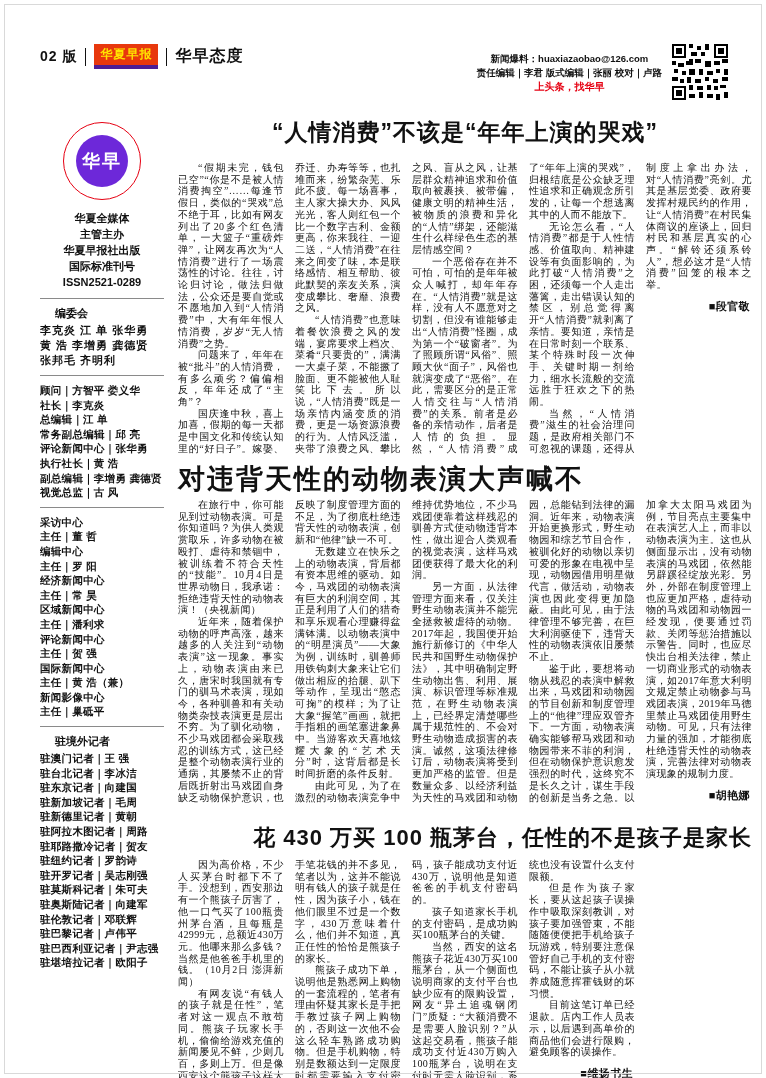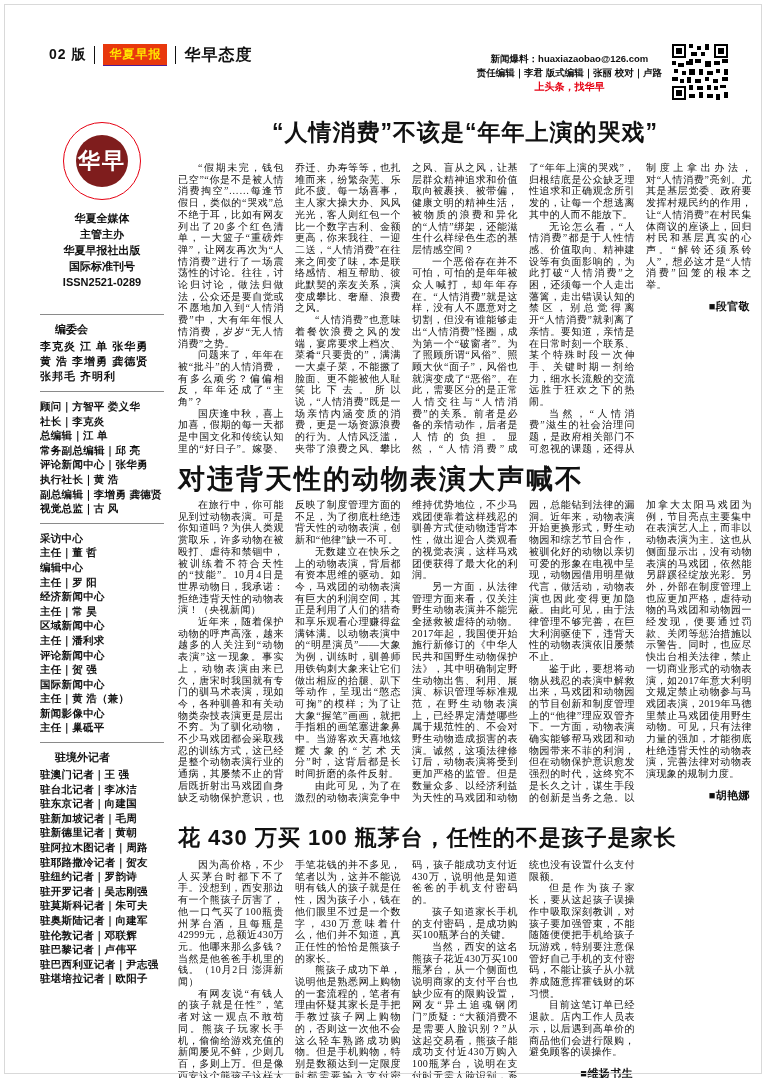--- a/index.html
+++ b/index.html
@@ -2,54 +2,54 @@
 <html><head>
 <meta charset="utf-8">
 <style>
   html,body{margin:0;padding:0;background:#fff;}
   .page{position:relative;width:766px;height:1078px;background:#fff;overflow:hidden;
         font-family:"Liberation Sans",sans-serif;color:#111;box-sizing:border-box;}
   .edge{position:absolute;inset:4px;border:1px solid #d9d9d9;pointer-events:none;}
 
   
   .topbar{display:flex;align-items:flex-start;padding:44px 38px 0 40px;height:52px;box-sizing:content-box;}
-  .topbar-left{display:flex;align-items:center;gap:8px;margin-left:9px;}
+  .topbar-left{display:flex;align-items:center;gap:8px;}
   .page-label{font-size:14px;font-weight:bold;letter-spacing:1px;}
   .vbar{width:1px;height:18px;background:#111;display:inline-block;}
   .paper-logo{background:#e8380d;color:#ffe600;font-weight:900;font-size:12px;
-              padding:4px 6px 5px;letter-spacing:1px;line-height:1;border-bottom:1px solid #4c1d95;}
+              padding:4px 6px 5px;letter-spacing:1px;line-height:1;border-bottom:4px solid #4c1d95;}
   .section-name{font-size:16px;font-weight:900;letter-spacing:1px;}
   .topbar-right{margin-left:auto;text-align:center;padding-top:8px;line-height:14px;}
   .tipline{font-size:9.5px;font-weight:bold;}
   .editors-line{font-size:9.5px;font-weight:bold;}
   .slogan{font-size:10px;font-weight:bold;color:#e60012;}
   .qr{margin-left:10px;width:56px;height:56px;flex:0 0 auto;}
 
   
   .content{display:flex;padding:0 14px 0 40px;}
   .sidebar{width:124px;flex:0 0 auto;padding-top:26px;overflow:hidden;height:986px;}
   .main{flex:1;padding-left:14px;overflow:hidden;height:986px;}
 
   
   .seal{width:76px;height:76px;margin:0 auto 10px;border:1.5px solid #e60012;border-radius:50%;
         display:flex;align-items:center;justify-content:center;}
-  .seal-inner{width:52px;height:52px;background:#7f1d1d;border-radius:50%;color:#fff;
+  .seal-inner{width:52px;height:52px;background:#6d28d9;border-radius:50%;color:#fff;
         display:flex;align-items:center;justify-content:center;
-        font-family:"Liberation Serif",serif;font-weight:bold;font-size:22px;letter-spacing:2px;}
-  .masthead{font-size:11px;font-weight:bold;text-align:center;line-height:16px;margin-bottom:24px;}
+        font-family:"Liberation Serif",serif;font-weight:bold;font-size:18px;letter-spacing:2px;}
+  .masthead{font-size:11px;font-weight:bold;text-align:center;line-height:16px;margin-bottom:8px;}
   .masthead p{margin:0;}
   .side-rule{border:none;border-top:1px solid #8a8a8a;margin:7px 0;}
   .side-title{font-size:11px;font-weight:900;margin:2px 15px;}
   .side-names{font-size:11px;font-weight:bold;line-height:15px;margin:2px 0 4px;letter-spacing:1px;}
   .side-list p{margin:0;font-size:10.5px;font-weight:bold;line-height:14.6px;letter-spacing:0.3px;}
 
   
   .a1-title{margin:0;padding:20px 0 14px;text-align:center;font-size:23px;font-weight:900;letter-spacing:1px;line-height:32px;}
   .a2-title{margin:0;padding:7px 0 3px;font-size:27px;font-weight:900;letter-spacing:2px;line-height:34px;}
-  .a3-title{margin:0;padding:9px 0 6px;font-size:22px;font-weight:900;letter-spacing:1px;line-height:30px;}
+  .a3-title{margin:0;padding:9px 0 6px;font-size:22px;font-weight:900;letter-spacing:1px;line-height:30px;text-align:right;}
   .cols{column-gap:11px;column-count:5;column-fill:auto;overflow:hidden;
         font-family:"Liberation Serif",serif;font-size:10px;line-height:11.7px;
         text-align:justify;letter-spacing:0.4px;}
   .cols p{margin:0;text-indent:2em;orphans:1;widows:1;}
   .cols .sig{text-indent:0;text-align:right;font-family:"Liberation Sans",sans-serif;
         font-weight:900;font-size:11px;margin-top:10px;padding-right:2px;}
   .body-1{height:293px;}
   .body-2{height:315px;}
   .body-3{height:223px;}
 </style>

